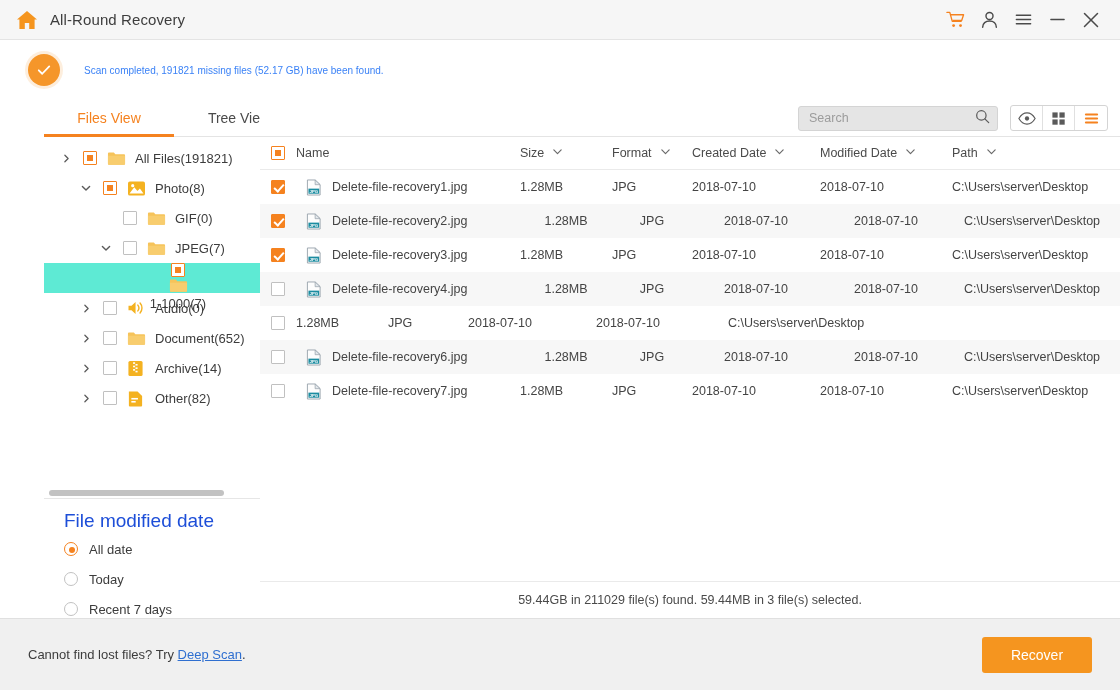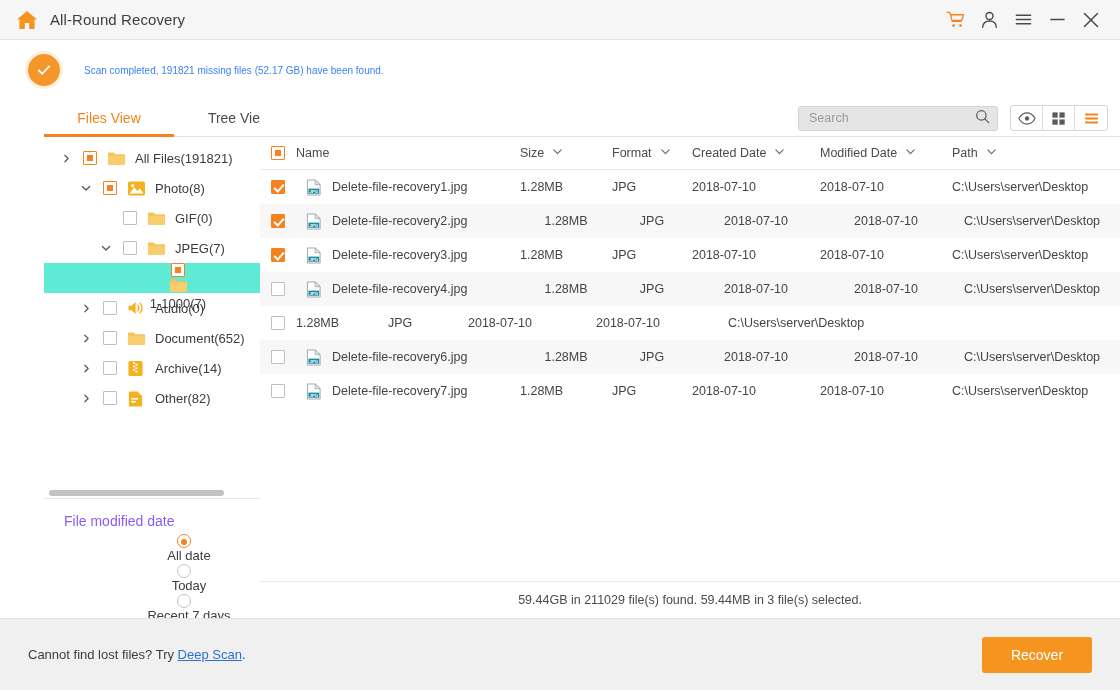--- a/index.html
+++ b/index.html
@@ -81,22 +81,22 @@
   .tree-hscroll {
     position:absolute; left:5px; bottom:2px; width:175px; height:6px;
     background:#c2c2c2; border-radius:3px;
   }
 
   .filter-sec { border-top:1px solid #e6e6e6; padding-top:9px; }
   .filter-head {
     display:flex; align-items:center; justify-content:space-between;
     padding:0 20px 0 20px; height:26px;
   }
-  .filter-title { font-size:14px; color:#8b5cf6; }
-  .radio-row { display:flex; align-items:center; height:30px; padding-left:20px; cursor:default;flex-direction:column; }
+  .filter-title { font-size:19px; color:#1d4ed8; }
+  .radio-row { display:flex; align-items:center; height:30px; padding-left:20px; cursor:default; }
   .radio {
     width:14px; height:14px; border-radius:50%; border:1px solid #c2c2c2; background:#fff;
     flex:0 0 14px; position:relative;
   }
   .radio.on { border-color:#f5821f; }
   .radio.on::after {
     content:""; position:absolute; left:3.5px; top:3.5px; width:6px; height:6px;
     border-radius:50%; background:#f5821f;
   }
   .radio-label { margin-left:11px; font-size:13px; color:#3c3c3c; }

